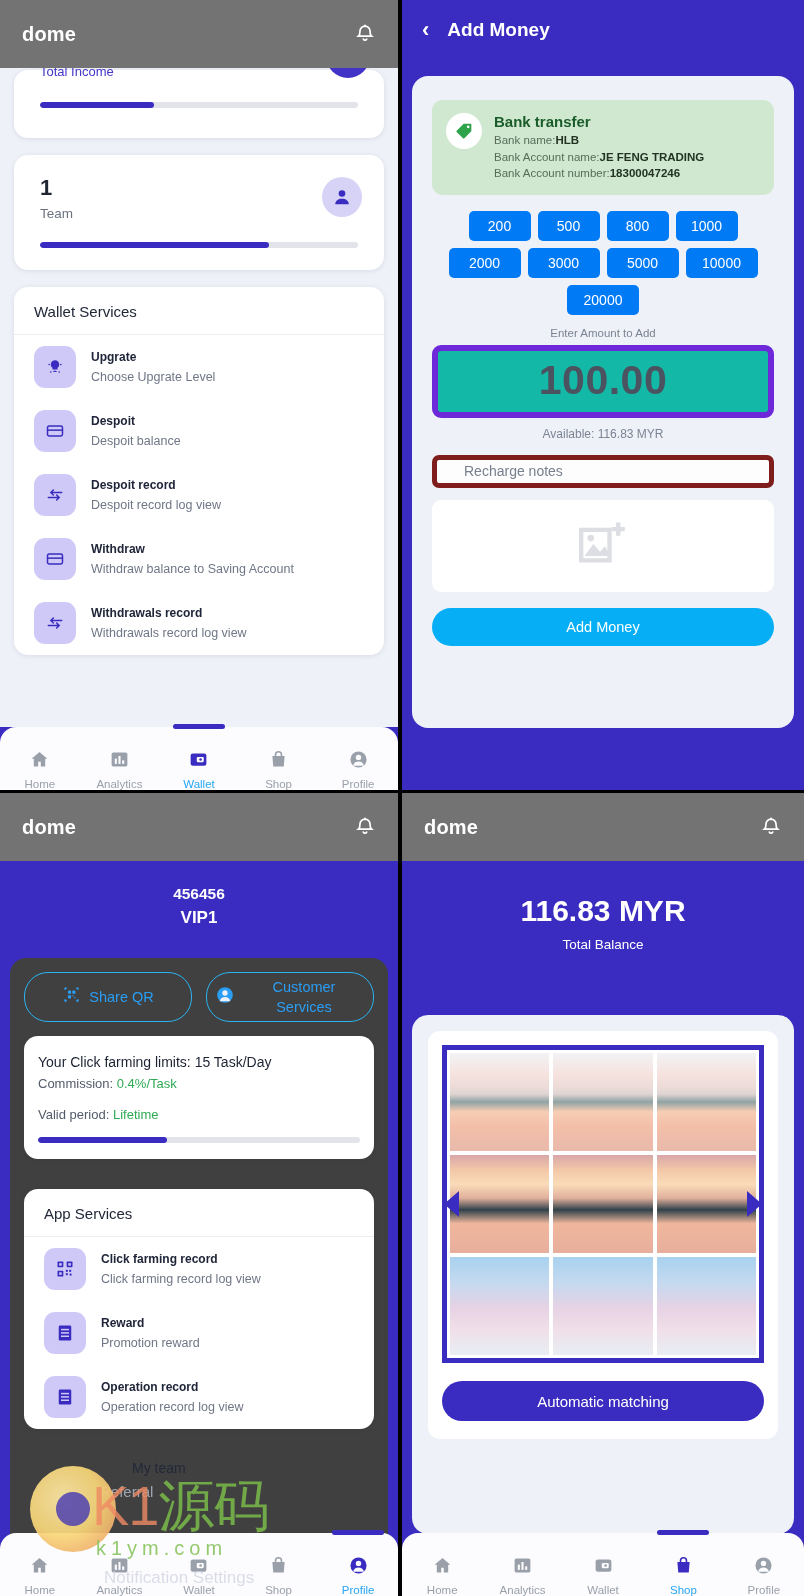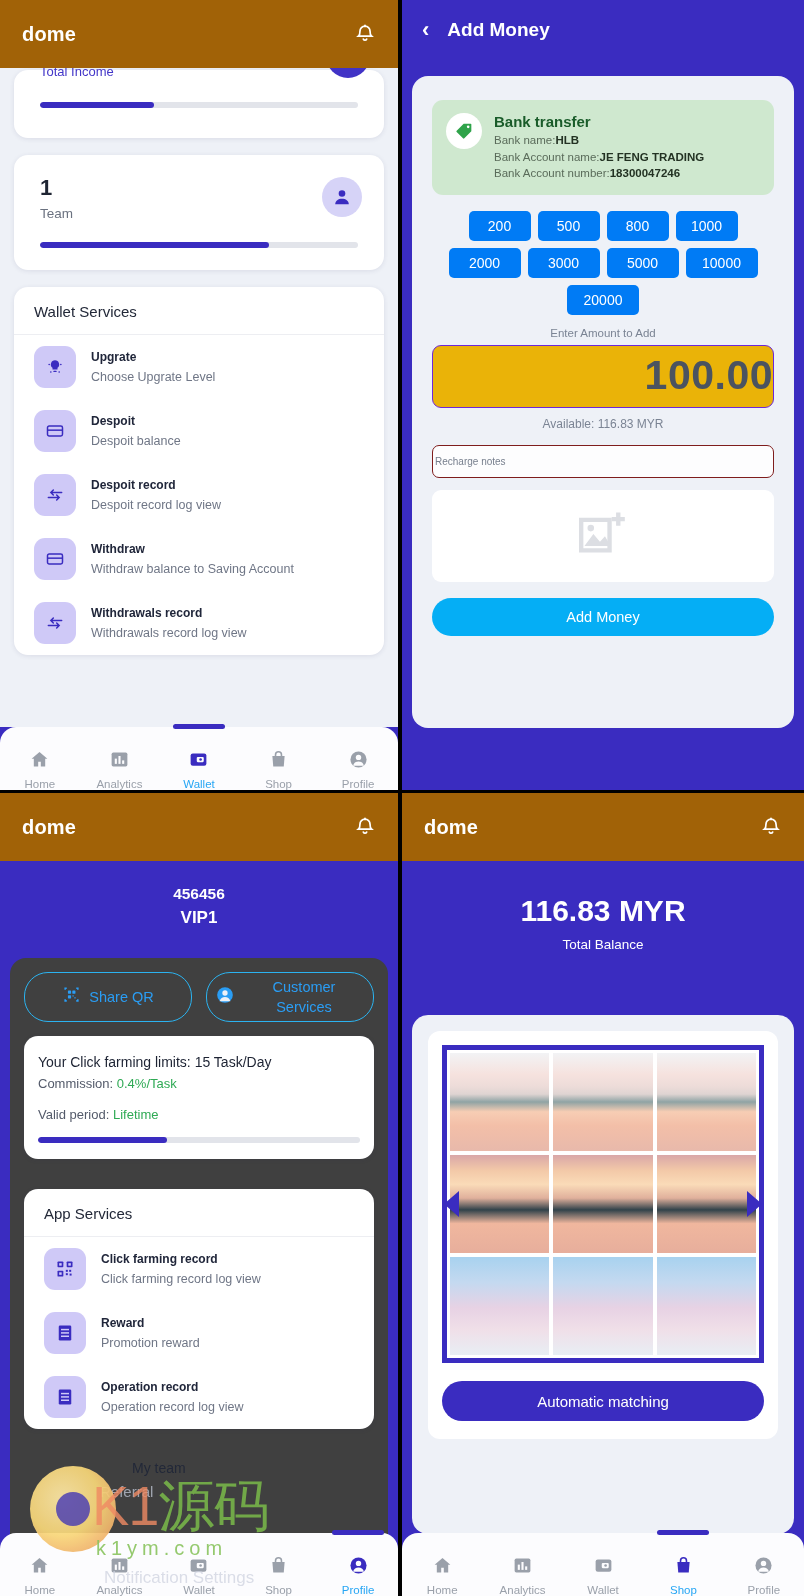--- a/index.html
+++ b/index.html
@@ -23,21 +23,21 @@
   }
   #panel-wallet   { left: 0px;   top: 0px;    width: 398px; height: 790px; }
   #panel-addmoney { left: 402px; top: 0px;    width: 402px; height: 790px; }
   #panel-profile  { left: 0px;   top: 793px;  width: 398px; height: 803px; }
   #panel-shop     { left: 402px; top: 793px;  width: 402px; height: 803px; }
 
   
   .appbar {
     position: relative;
     height: 68px;
-    background: #a16207;
+    background: #737373;
     display: flex; align-items: center;
     padding: 0 22px;
     z-index: 9;
   }
   .brand {
     color: #fff; font-size: 20px; font-weight: bold; letter-spacing: .2px;
   }
   .bell { margin-left: auto; }
   .bell svg { display:block; }
 
@@ -123,28 +123,28 @@
   .bank-title{ font-size:15px;font-weight:bold;color:#1a5c2a; margin-bottom:2px;}
   .bank-line{ font-size:11.5px;color:#5a6b5a; line-height:16.5px;}
   .bank-line b{ color:#233223; }
 
   .chips{ display:flex;flex-wrap:wrap;justify-content:center;gap:7px; margin-top:16px;}
   .chip{ background:#007bf5;color:#fff;border-radius:5px;font-size:14px;
          padding:7px 0; min-width:62px;text-align:center;border:none;cursor:pointer;}
   .chip.w2{ min-width:72px; }
   .enter-lbl{ text-align:center;font-size:11.5px;color:#7b8494;margin-top:12px;}
   .amt-box{
-    margin-top:6px;border:1px solid #6d28d9;border-radius:9px;background:#eab308;
-    text-align:right;padding:6px 0 8px;
+    margin-top:6px;border:6px solid #6d28d9;border-radius:9px;background:#14b8a6;
+    text-align:center;padding:6px 0 8px;
   }
   .amt-val{ font-size:41px;font-weight:bold;color:#4b5360;letter-spacing:.5px;}
   .avail{ text-align:center;font-size:12px;color:#7b8494;margin-top:9px;}
   .notes-inp{
-    margin-top:14px;width:100%;height:33px;border:1px solid #7f1d1d;border-radius:7px;
-    background:#fdfdfe;padding:0 2px;font-size:10px;color:#4a5160;
+    margin-top:14px;width:100%;height:33px;border:5px solid #7f1d1d;border-radius:7px;
+    background:#fdfdfe;padding:0 27px;font-size:14px;color:#4a5160;
     font-family:"Liberation Sans",sans-serif;
   }
   .notes-inp::placeholder{ color:#777f8d; }
   .upload{
     margin-top:12px;height:92px;background:#fff;border-radius:9px;
     display:flex;align-items:center;justify-content:center;
   }
   .cta-blue{
     margin-top:16px;width:100%;height:38px;border-radius:19px;border:none;
     background:#05aef5;color:#fff;font-size:14.5px;cursor:pointer;

